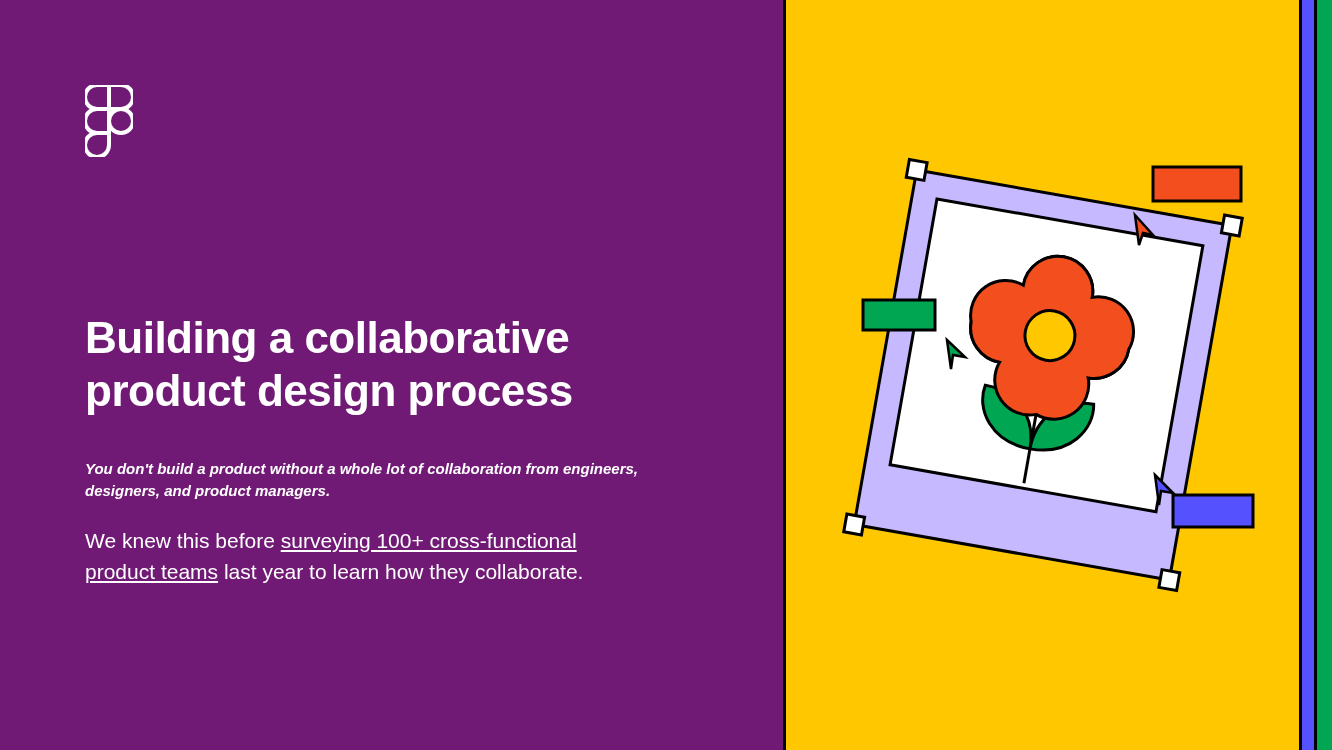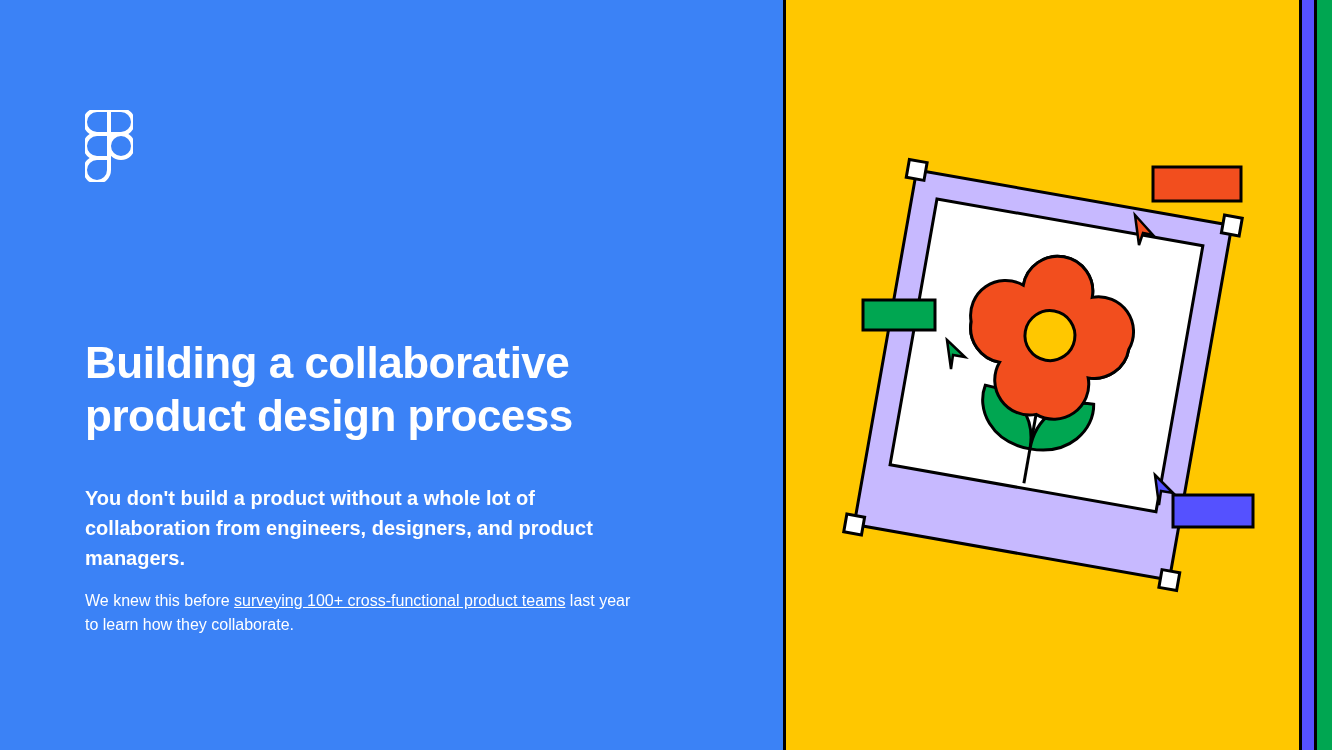--- a/index.html
+++ b/index.html
@@ -6,47 +6,48 @@
     body {
       width: 1332px;
       height: 750px;
       overflow: hidden;
       font-family: -apple-system, BlinkMacSystemFont, "Segoe UI", Helvetica, Arial, sans-serif;
       display: flex;
     }
     .left-panel {
       width: 783px;
       height: 750px;
-      background: #3b82f6;
+      background: #701a75;
       position: relative;
-      padding: 110px 85px 0 85px;
+      padding: 85px 85px 0 85px;
       color: #fff;
     }
     .figma-logo {
       width: 48px;
       height: 72px;
       margin-bottom: 155px;
     }
     .heading {
       font-size: 44px;
       font-weight: 600;
       line-height: 1.2;
       letter-spacing: -0.5px;
       margin-bottom: 40px;
       max-width: 620px;
     }
     .subheading {
-      font-size: 20px;
+      font-size: 15px;
       font-weight: 600;
       line-height: 1.5;
-      margin-bottom: 16px;
+      margin-bottom: 22px;
       max-width: 560px;
+      font-style: italic;
     }
     .body-text {
-      font-size: 16px;
+      font-size: 21px;
       font-weight: 400;
       line-height: 1.5;
       margin-bottom: 24px;
       max-width: 560px;
     }
     .body-text .link {
       text-decoration: underline;
       cursor: pointer;
     }
     .right-panel {

